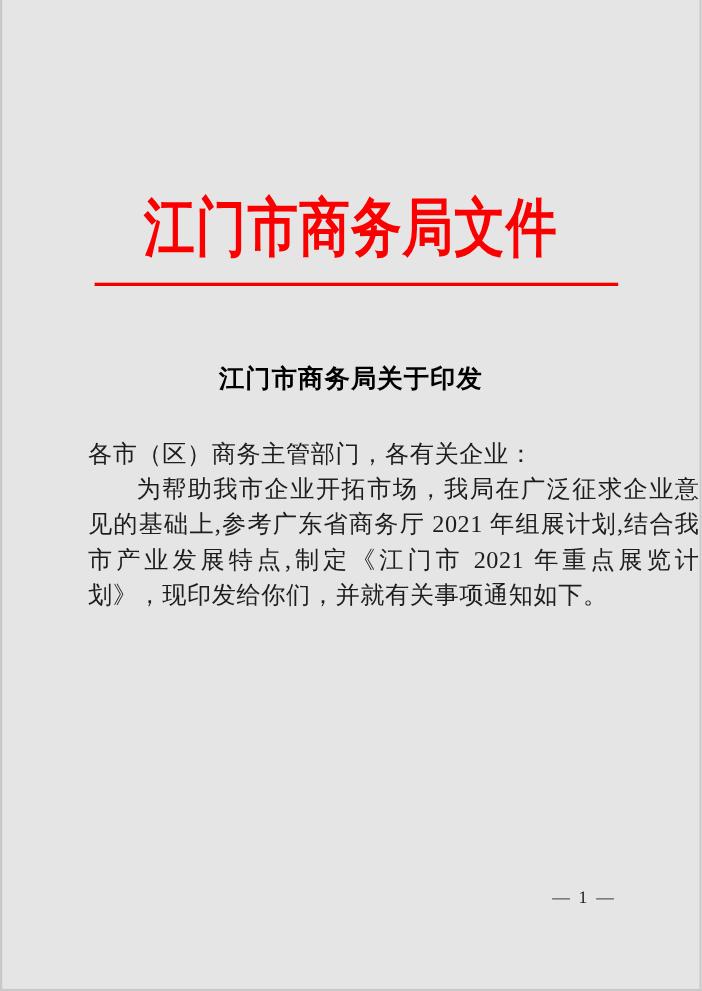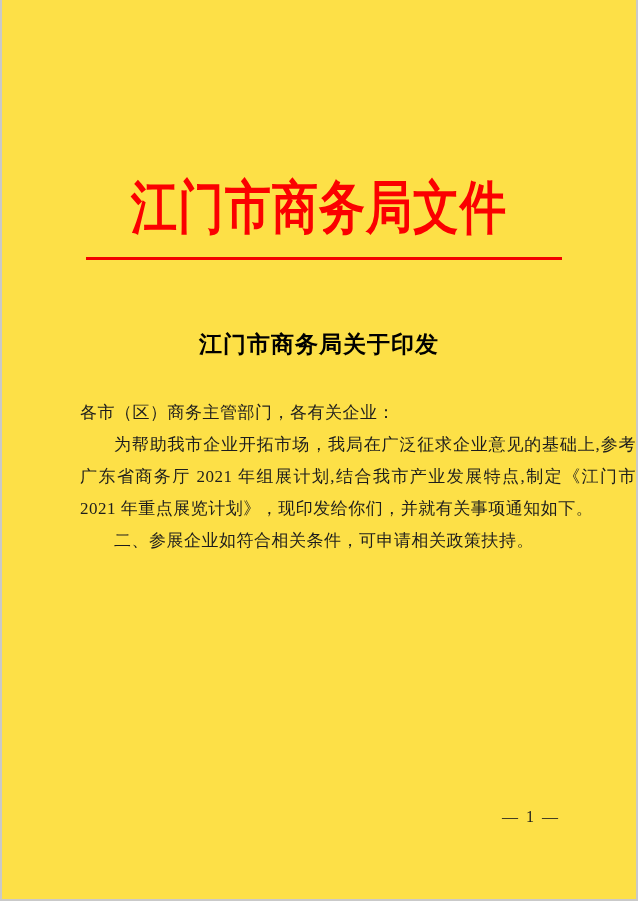--- a/index.html
+++ b/index.html
@@ -4,21 +4,21 @@
 <style>
   * { margin: 0; padding: 0; box-sizing: border-box; }
   html, body {
     background: #ffffff;
     font-family: "Liberation Serif", "DejaVu Serif", serif;
   }
   .page {
     position: relative;
     width: 638px;
     height: 901px;
-    background: #fde047;
+    background: #e5e5e5;
     border-left: 2px solid #c9c9c9;
     border-right: 2px solid #c9c9c9;
     border-bottom: 2px solid #c9c9c9;
     overflow: hidden;
   }
   .red-header {
     margin-top: 180px;
     text-align: center;
     color: var(--header-red, #fb0000);
     font-size: 46px;
@@ -50,21 +50,21 @@
     color: #000000;
     font-size: 23px;
     font-weight: bold;
     line-height: 33px;
     letter-spacing: 1px;
   }
   .body-block {
     margin-top: 36px;
     padding-left: 78px;
     color: var(--body-color, #1d1d1d);
-    font-size: 17px;
+    font-size: 22px;
     line-height: 32px;
     text-align: justify;
     letter-spacing: 0.5px;
   }
   .body-block p.salutation { text-indent: 0; }
   .body-block p.para { text-indent: 2em; }
   .page-number {
     position: absolute;
     top: 808px;
     right: 76px;
@@ -84,18 +84,17 @@
 
   <div class="red-divider"></div>
 
   <div class="doc-title">
     <div>江门市商务局关于印发</div>
   </div>
 
   <div class="body-block">
     <p class="salutation">各市（区）商务主管部门，各有关企业：</p>
     <p class="para">为帮助我市企业开拓市场，我局在广泛征求企业意见的基础上,参考广东省商务厅 2021 年组展计划,结合我市产业发展特点,制定《江门市 2021 年重点展览计划》，现印发给你们，并就有关事项通知如下。</p>
-    <p class="para">二、参展企业如符合相关条件，可申请相关政策扶持。</p>
   </div>
 
   <div class="page-number">— 1 —</div>
 
 </div>
 
 </body></html>

